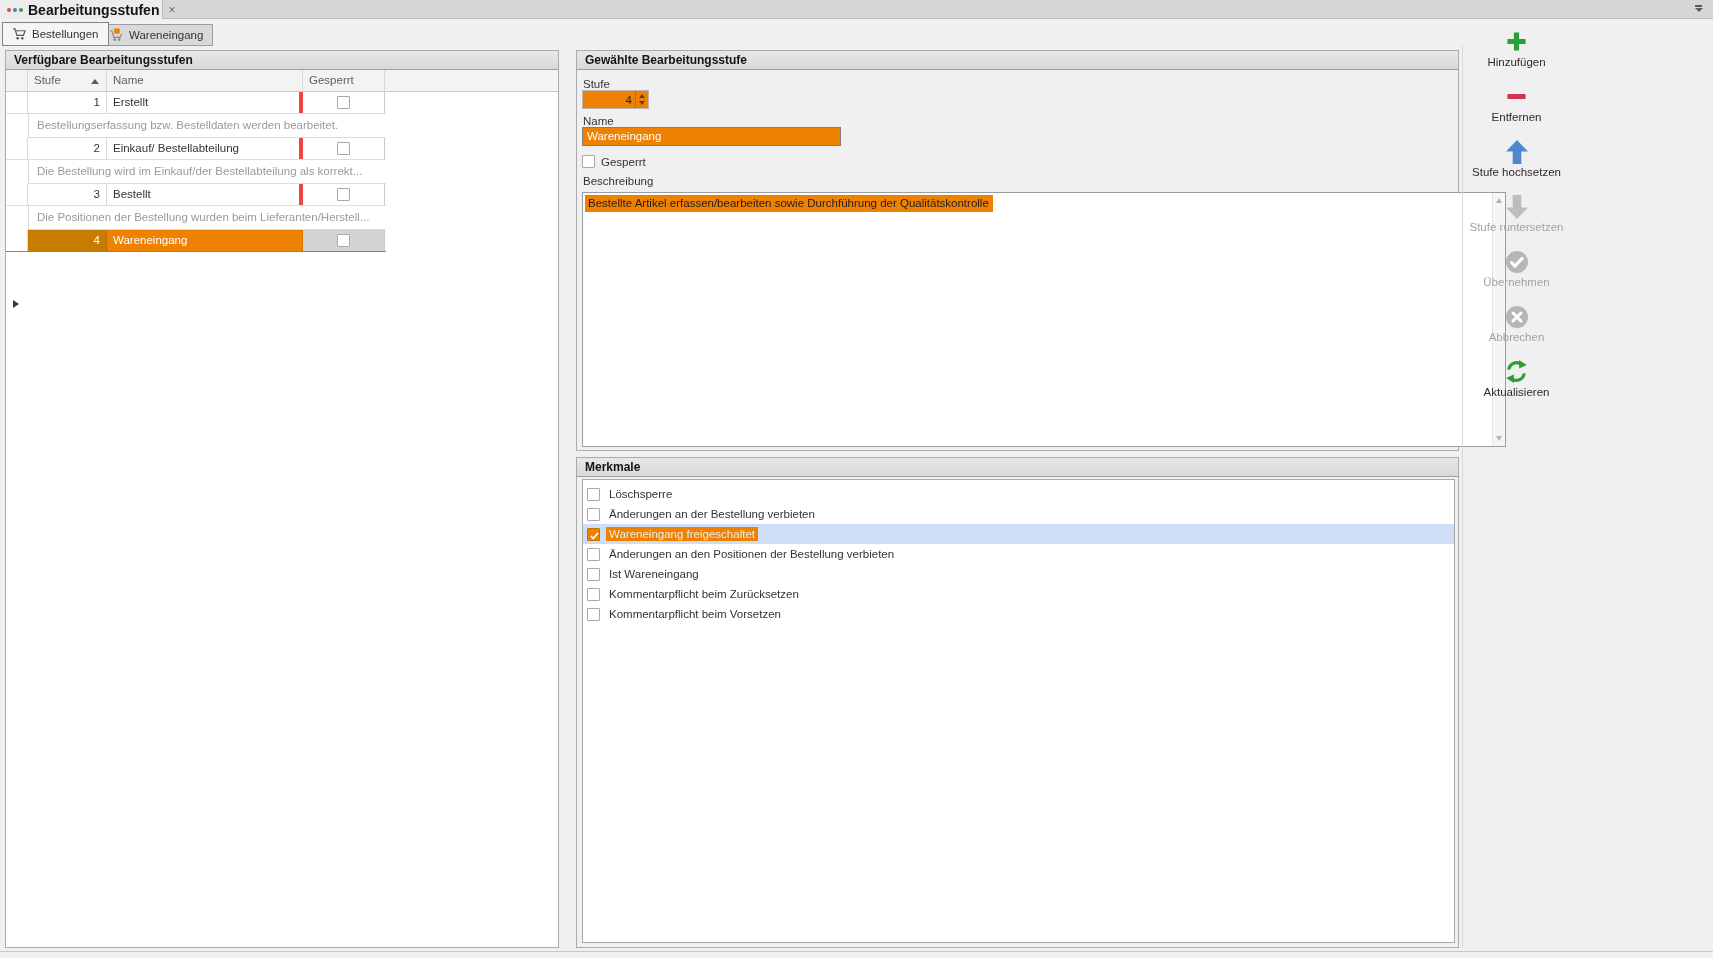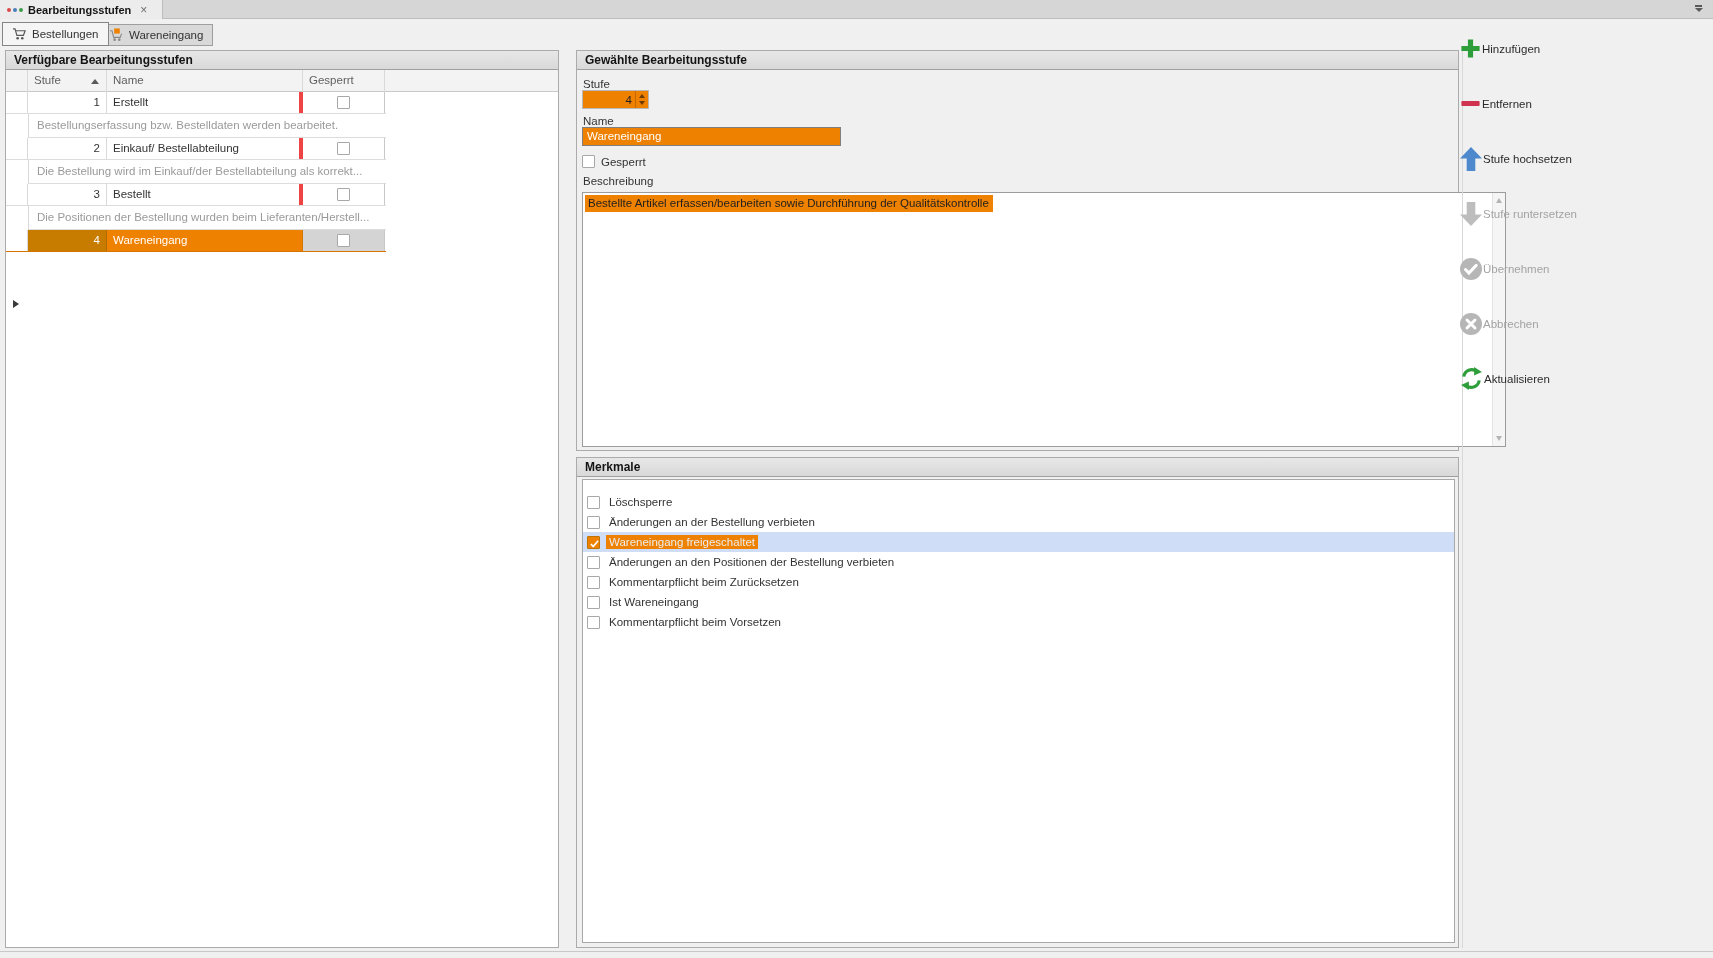--- a/index.html
+++ b/index.html
@@ -10,21 +10,21 @@
     background:#f0f0f0; position:relative; overflow:hidden;
   }
   
   .tabbar { position:absolute; left:0; top:0; width:1713px; height:19px;
     background:#d6d6d6; border-bottom:1px solid #bdbdbd; }
   .doc-tab { position:absolute; left:0; top:0; height:19px; width:163px;
     background:#ececec; display:flex; align-items:center; padding-left:7px;
     border-right:1px solid #bdbdbd; }
   .doc-tab .dots { display:flex; gap:2px; margin-right:5px; }
   .doc-tab .dots i { width:4px; height:4px; border-radius:50%; display:block; }
-  .doc-tab .title { font-weight:bold; font-size:11px; color:#141414; }
+  .doc-tab .title { font-weight:bold; font-size:14px; color:#141414; }
   .doc-tab .close { margin-left:9px; color:#6e6e6e; font-size:12px; line-height:12px; cursor:pointer; }
   .tablist-btn { position:absolute; right:10px; top:5px; width:9px; height:8px; }
   .tablist-btn .bar { width:7px; height:2px; background:#5a5a5a; margin:0 auto 1px auto; }
   .tablist-btn .tri { width:0; height:0; margin:0 auto;
     border-left:4px solid transparent; border-right:4px solid transparent; border-top:4px solid #5a5a5a; }
 
   
   .subtabs { position:absolute; left:0; top:19px; width:1713px; height:27px; }
   .subtab { position:absolute; display:flex; align-items:center; gap:5px;
     padding:0 9px; font-size:11.5px; color:#333; cursor:pointer; }
@@ -99,34 +99,34 @@
   .vscroll { position:absolute; right:0; top:0; width:13px; height:100%;
     background:#f5f5f5; border-left:1px solid #e3e3e3; }
   .vs-up, .vs-dn { position:absolute; left:3px; width:0; height:0;
     border-left:3.5px solid transparent; border-right:3.5px solid transparent; }
   .vs-up { top:5px; border-bottom:5px solid #b4b4b4; }
   .vs-dn { bottom:5px; border-top:5px solid #b4b4b4; }
 
   
   #panel-merkmale { left:576px; top:457px; width:883px; height:491px; }
   .mk-list { position:absolute; left:5px; top:21px; width:873px; height:464px;
-    background:#fff; border:1px solid #a8a8a8; padding-top:12px; }
+    background:#fff; border:1px solid #a8a8a8; padding-top:4px; }
   .mk-item { position:relative; height:20px; display:flex; align-items:center; }
   .mk-item .cb { margin-left:4px; }
   .mk-item .lbl { margin-left:6px; padding:1px 3px; }
   .mk-item.selected { background:#cfdef6; }
   .mk-item.selected .cb { background:#ee8100; border-color:#c07400; position:relative; }
   .mk-item.selected .cb svg { position:absolute; left:1px; top:1px; }
   .mk-item.selected .lbl { background:#ee8100; color:#ececec; }
 
   
   .tb-divider { position:absolute; left:1462px; top:46px; height:902px; width:1px; background:#d8d8d8; }
   #toolbar { position:absolute; left:1459px; top:28px; width:115px;
     display:flex; flex-direction:column; gap:14px; }
-  .tb-btn { height:41px; display:flex; flex-direction:row; align-items:center;
+  .tb-btn { height:41px; display:flex; flex-direction:column; align-items:center;
     justify-content:flex-start; cursor:pointer; }
   .tb-btn .ic { height:27px; display:flex; align-items:center; justify-content:center; }
   .tb-btn .lb { font-size:11.5px; color:#2b2b2b; margin-top:1px; white-space:nowrap; }
   .tb-btn.disabled .lb { color:#a3a3a3; }
 
   
   .bottom-line { position:absolute; left:0; top:951px; width:1713px; height:1px; background:#c8c8c8; }
 </style>
 </head>
 <body>
@@ -278,26 +278,26 @@
       <span class="lbl">Wareneingang freigeschaltet</span>
     </div>
 
     <div class="mk-item">
       <span class="cb"></span>
       <span class="lbl">Änderungen an den Positionen der Bestellung verbieten</span>
     </div>
 
     <div class="mk-item">
       <span class="cb"></span>
+      <span class="lbl">Ist Wareneingang</span>
+    </div>
+
+    <div class="mk-item">
+      <span class="cb"></span>
       <span class="lbl">Kommentarpflicht beim Zurücksetzen</span>
-    </div>
-
-    <div class="mk-item">
-      <span class="cb"></span>
-      <span class="lbl">Ist Wareneingang</span>
     </div>
 
     <div class="mk-item">
       <span class="cb"></span>
       <span class="lbl">Kommentarpflicht beim Vorsetzen</span>
     </div>
 
   </div>
 </div>
 

